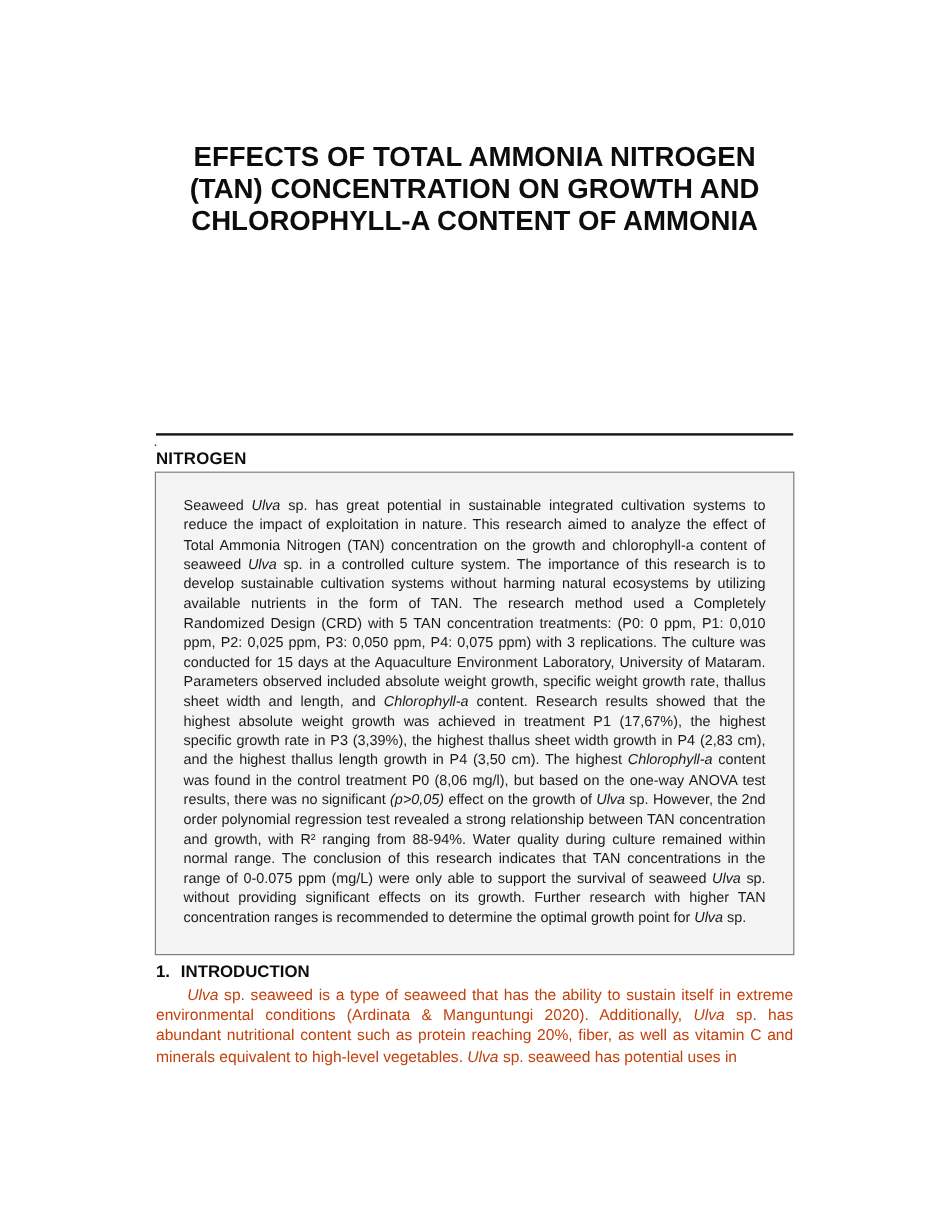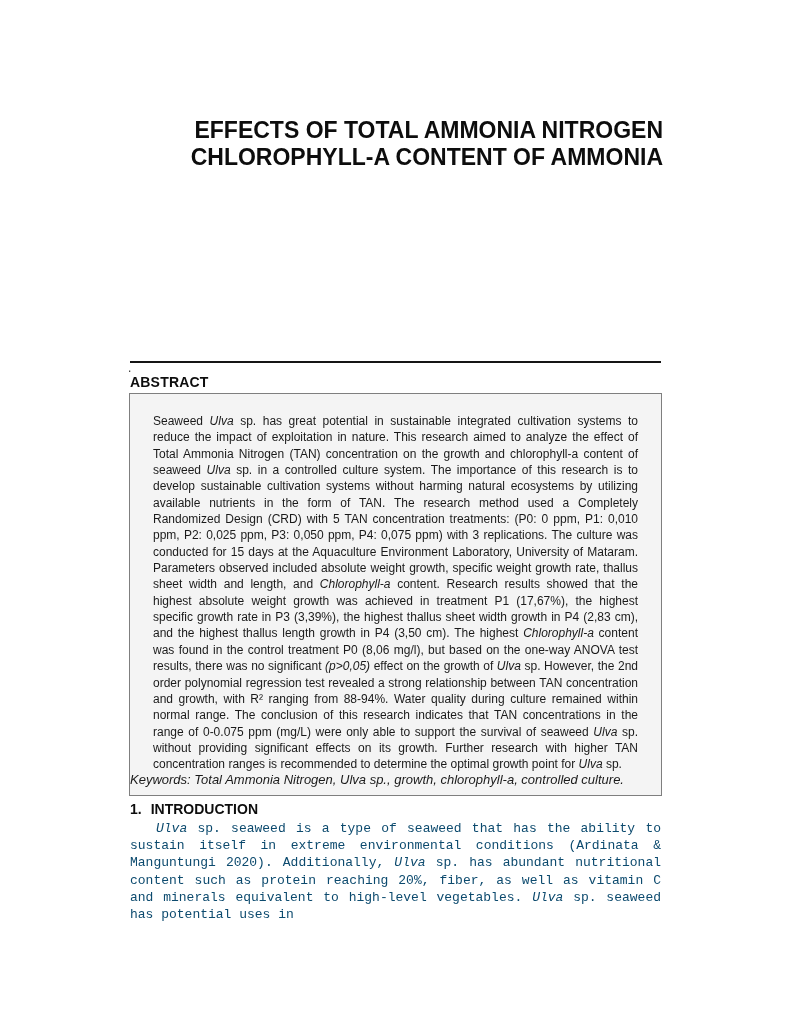--- a/index.html
+++ b/index.html
@@ -10,21 +10,21 @@
     background: #ffffff;
     font-family: "Liberation Sans", "DejaVu Sans", sans-serif;
     color: #111111;
     overflow: hidden;
   }
   .title-block {
     position: absolute;
     left: 128px;
     top: 117px;
     width: 535px;
-    text-align: right;
+    text-align: center;
     font-weight: bold;
     font-size: 23px;
     line-height: 27px;
     color: #0d0d0d;
   }
   .divider {
     position: absolute;
     left: 130px;
     top: 361px;
     width: 531px;
@@ -90,46 +90,45 @@
   .intro-para {
     position: absolute;
     left: 130px;
     top: 820px;
     width: 531px;
     margin: 0;
     font-size: 13px;
     line-height: 17.2px;
     text-align: justify;
     text-indent: 26px;
-    color: #0c4a6e;
-    font-family: Liberation Mono, monospace;
+    color: #c2410c;
   }
   i { font-style: italic; }
 </style>
 </head>
 <body>
 
 <div class="page">
 
   <header class="title-block">
     <div class="title-line"><span>EFFECTS OF TOTAL AMMONIA NITROGEN</span></div>
+    <div class="title-line"><span>(TAN) CONCENTRATION ON GROWTH AND</span></div>
     <div class="title-line"><span>CHLOROPHYLL-A CONTENT OF AMMONIA</span></div>
   </header>
 
   <div class="divider"></div>
 
   <div class="stray-mark">.</div>
 
-  <h2 class="abstract-heading">ABSTRACT</h2>
+  <h2 class="abstract-heading">NITROGEN</h2>
 
   <div class="abstract-box">
     <p class="abstract-text"><span>Seaweed </span><i>Ulva</i><span> sp. has great potential in sustainable integrated cultivation systems to reduce the impact of exploitation in nature. This research aimed to analyze the effect of Total Ammonia Nitrogen (TAN) concentration on the growth and chlorophyll-a content of seaweed </span><i>Ulva</i><span> sp. in a controlled culture system. The importance of this research is to develop sustainable cultivation systems without harming natural ecosystems by utilizing available nutrients in the form of TAN. The research method used a Completely Randomized Design (CRD) with 5 TAN concentration treatments: (P0: 0 ppm, P1: 0,010 ppm, P2: 0,025 ppm, P3: 0,050 ppm, P4: 0,075 ppm) with 3 replications. The culture was conducted for 15 days at the Aquaculture Environment Laboratory, University of Mataram. Parameters observed included absolute weight growth, specific weight growth rate, thallus sheet width and length, and </span><i>Chlorophyll-a</i><span> content. Research results showed that the highest absolute weight growth was achieved in treatment P1 (17,67%), the highest specific growth rate in P3 (3,39%), the highest thallus sheet width growth in P4 (2,83 cm), and the highest thallus length growth in P4 (3,50 cm). The highest </span><i>Chlorophyll-a</i><span> content was found in the control treatment P0 (8,06 mg/l), but based on the one-way ANOVA test results, there was no significant </span><i>(p&gt;0,05)</i><span> effect on the growth of </span><i>Ulva</i><span> sp. However, the 2nd order polynomial regression test revealed a strong relationship between TAN concentration and growth, with R² ranging from 88-94%. Water quality during culture remained within normal range. The conclusion of this research indicates that TAN concentrations in the range of 0-0.075 ppm (mg/L) were only able to support the survival of seaweed </span><i>Ulva</i><span> sp. without providing significant effects on its growth. Further research with higher TAN concentration ranges is recommended to determine the optimal growth point for </span><i>Ulva</i><span> sp.</span></p>
   </div>
 
-  <p class="keywords-line"><i>Keywords: Total Ammonia Nitrogen, Ulva sp., growth, chlorophyll-a, controlled culture.</i></p>
 
   <h2 class="intro-heading">
     <span>1.</span>
     <span>INTRODUCTION</span>
   </h2>
 
   <p class="intro-para"><i>Ulva</i><span> sp. seaweed is a type of seaweed that has the ability to sustain itself in extreme environmental conditions (Ardinata &amp; Manguntungi 2020). Additionally, </span><i>Ulva</i><span> sp. has abundant nutritional content such as protein reaching 20%, fiber, as well as vitamin C and minerals equivalent to high-level vegetables. </span><i>Ulva</i><span> sp. seaweed has potential uses in</span></p>
 
 </div>
 

